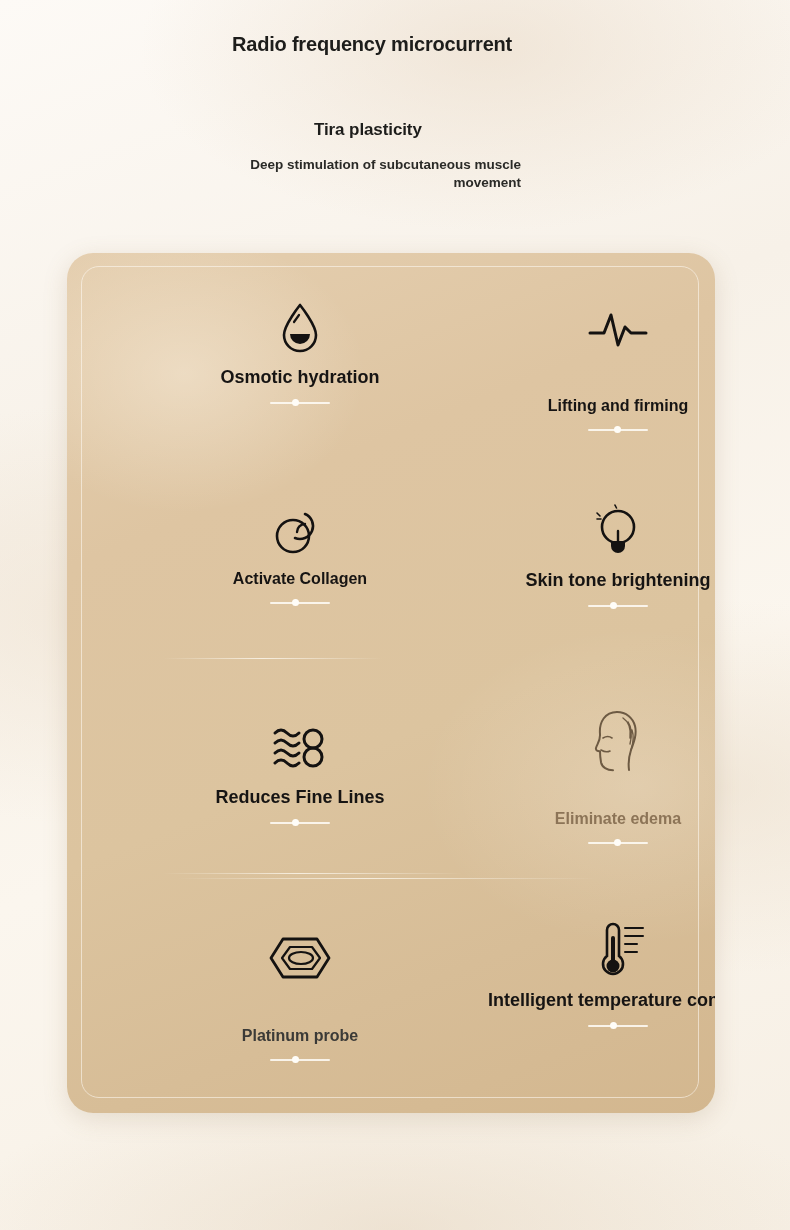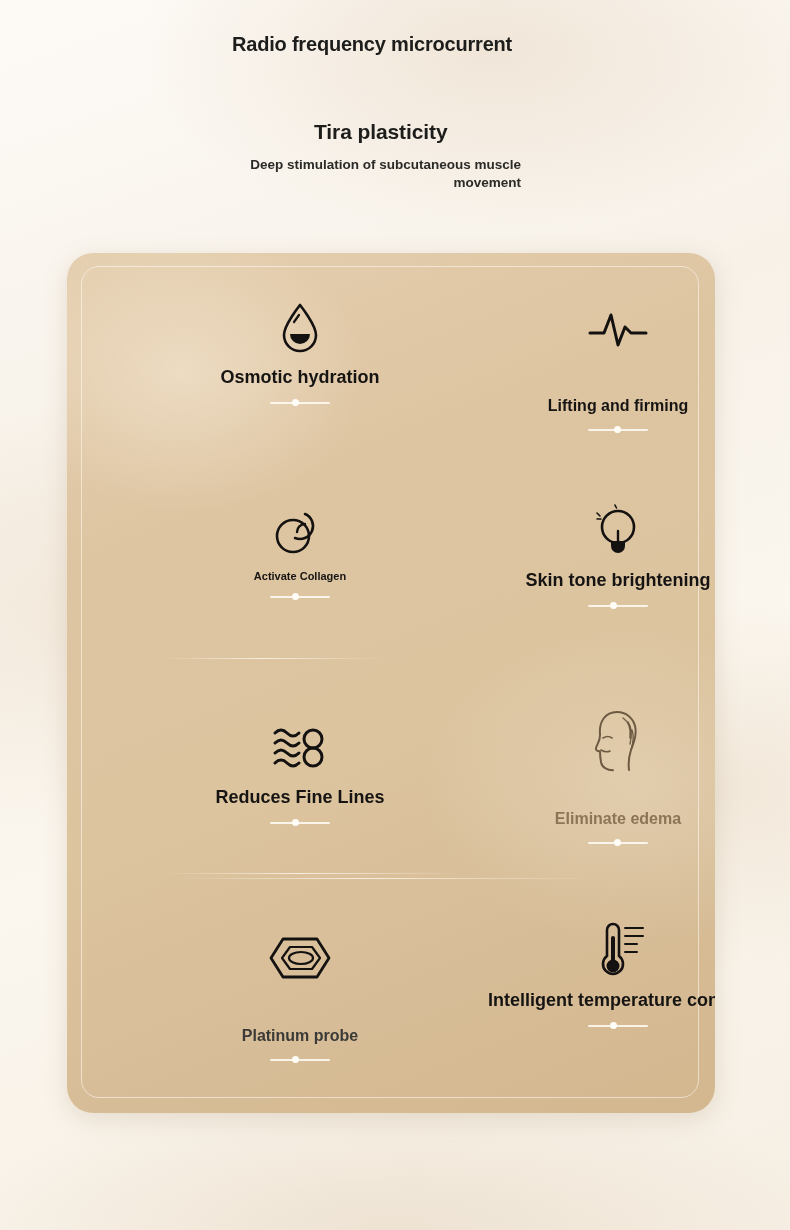--- a/index.html
+++ b/index.html
@@ -40,21 +40,21 @@
     font-size: 20px;
     font-weight: bold;
     line-height: 1.26;
     color: #1d1d1b;
     letter-spacing: -0.2px;
   }
   .subtitle {
     position: absolute;
     left: 314px;
     top: 120px;
-    font-size: 21px;
+    font-size: 17px;
     font-weight: bold;
     color: #1d1d1b;
     letter-spacing: -0.1px;
   }
   .desc {
     position: absolute;
     left: 221px;
     top: 156px;
     width: 300px;
     font-size: 13.5px;
@@ -107,21 +107,21 @@
     position: absolute;
     text-align: center;
   }
   .icon-wrap {
     height: 66px;
     display: flex;
     align-items: center;
     justify-content: center;
   }
   .cell-label {
-    font-size: 11px;
+    font-size: 16px;
     font-weight: bold;
     color: #161413;
     white-space: nowrap;
     margin-top: 6px;
   }
   .cell-label.big { font-size: 18px; }
   .cell-label.mid { font-size: 16px; margin-top: 36px; }
   .cell-label.faint { color: #8c7457; }
   .cell-label.soft { color: #3b3a37; }
 

